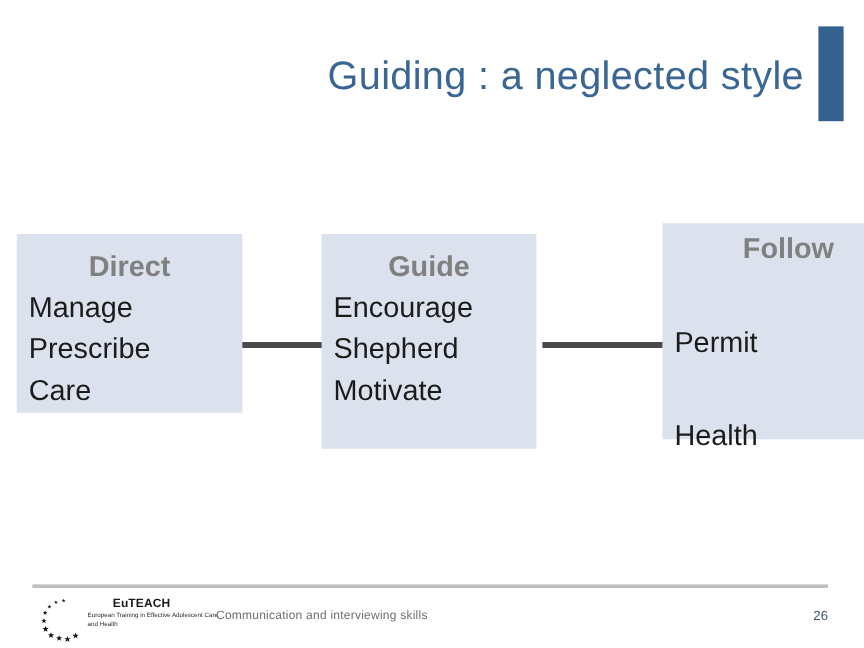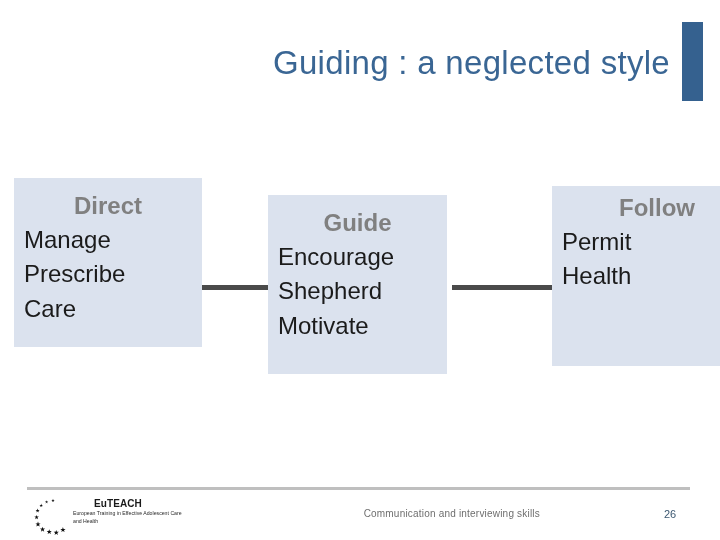--- a/index.html
+++ b/index.html
@@ -75,51 +75,51 @@
     margin: 0;
     padding: 0 0 0 10px;
   }
   .cat-box .cat-list li {
     font-size: 24px;
     color: #1b1b1b;
     line-height: 1.43;
     white-space: nowrap;
   }
 
-  #box-direct { left: 14px;  top: 178px; width: 188px; height: 169px; }
+  #box-direct { left: 14px;  top: 195px; width: 188px; height: 149px; }
   #box-guide  { left: 268px; top: 195px; width: 179px; height: 179px; }
   #box-follow { left: 552px; top: 186px; width: 168px; height: 180px; }
   #box-follow .cat-head { padding-top: 10px; padding-left: 42px; }
-  #box-follow .cat-list li { line-height: 1.42; }
+  #box-follow .cat-list li { line-height: 1.42; margin-top: 44px; }
 
   
   .footer-rule {
     position: absolute;
     left: 27px;
     top: 487px;
     width: 663px;
     height: 3px;
     background: #bfbfbf;
   }
   .footer-text {
     position: absolute;
     left: 180px;
     top: 508px;
     width: 360px;
-    text-align: right;
+    text-align: left;
     font-size: 10px;
     color: #6e6e6e;
     letter-spacing: 0.2px;
   }
   .page-number {
     position: absolute;
     left: 650px;
     top: 508px;
     width: 40px;
-    text-align: center;
+    text-align: right;
     font-size: 11px;
     color: #3c5871;
   }
 
   
   .logo {
     position: absolute;
     left: 33px;
     top: 496px;
     width: 150px;

